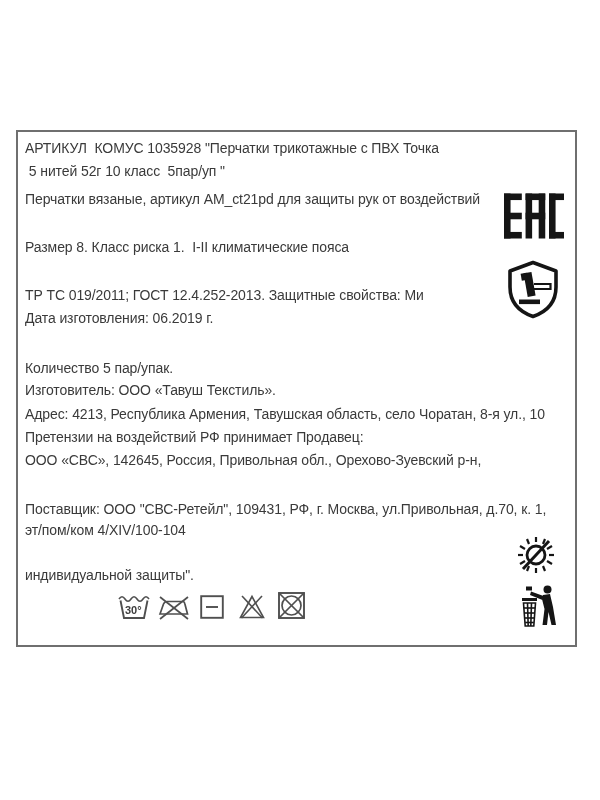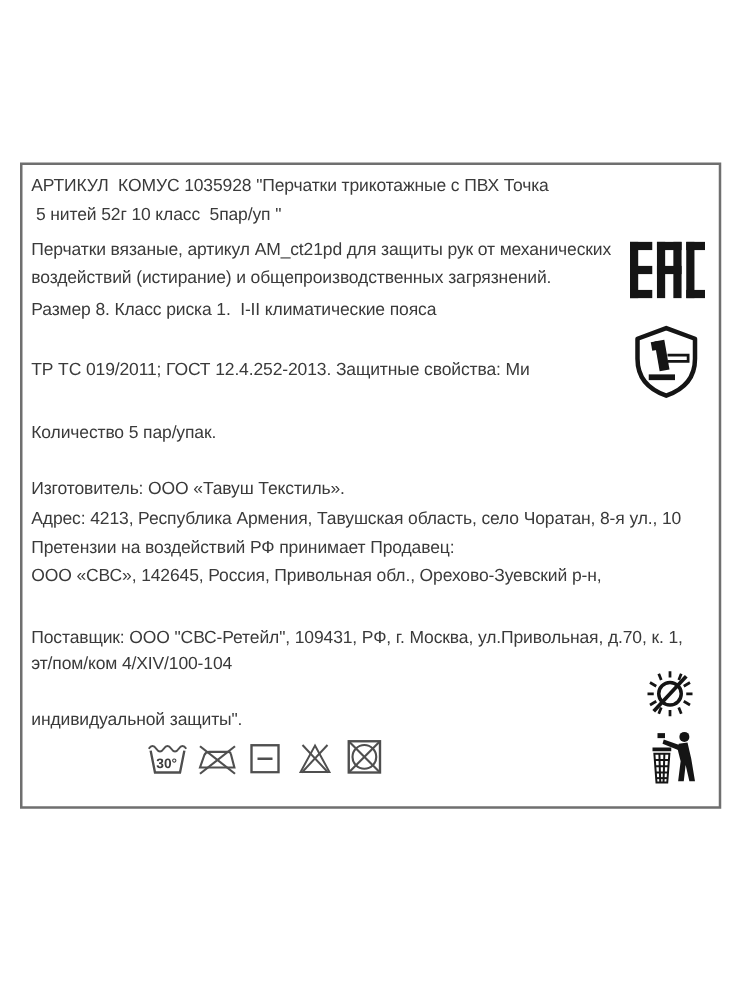--- a/index.html
+++ b/index.html
@@ -34,25 +34,25 @@
   .stamp { color: #151515; }
 </style>
 </head>
 <body>
 
 <div class="page">
   <div class="label-box"></div>
 
   <div class="line" style="top:139px">АРТИКУЛ  КОМУС 1035928 "Перчатки трикотажные с ПВХ Точка</div>
   <div class="line" style="top:162px"> 5 нитей 52г 10 класс  5пар/уп "</div>
-  <div class="line" style="top:190px">Перчатки вязаные, артикул AM_ct21pd для защиты рук от механических</div>
-  <div class="line" style="top:212px">воздействий (истирание) и общепроизводственных загрязнений.</div>
+  <div class="line" style="top:190px">Перчатки вязаные, артикул AM_ct21pd для защиты рук от воздействий</div>
   <div class="line" style="top:238px">Размер 8. Класс риска 1.  I-II климатические пояса</div>
   <div class="line" style="top:286px">ТР ТС 019/2011; ГОСТ 12.4.252-2013. Защитные свойства: Ми</div>
-  <div class="line" style="top:336px">Количество 5 пар/упак.</div>
+  <div class="line" style="top:309px">Дата изготовления: 06.2019 г.</div>
+  <div class="line" style="top:359px">Количество 5 пар/упак.</div>
   <div class="line" style="top:381px">Изготовитель: ООО «Тавуш Текстиль».</div>
   <div class="line" style="top:405px">Адрес: 4213, Республика Армения, Тавушская область, село Чоратан, 8-я ул., 10</div>
   <div class="line" style="top:428px">Претензии на воздействий РФ принимает Продавец:</div>
   <div class="line" style="top:451px">ООО «СВС», 142645, Россия, Привольная обл., Орехово-Зуевский р-н,</div>
   <div class="line" style="top:500px">Поставщик: ООО "СВС-Ретейл", 109431, РФ, г. Москва, ул.Привольная, д.70, к. 1,</div>
   <div class="line" style="top:521px">эт/пом/ком 4/XIV/100-104</div>
   <div class="line" style="top:566px">индивидуальной защиты".</div>
 
   <svg class="icon stamp" style="left:504px; top:192px" width="60" height="48" viewBox="0 0 64 48" aria-label="EAC">
     <g fill="#151515">

